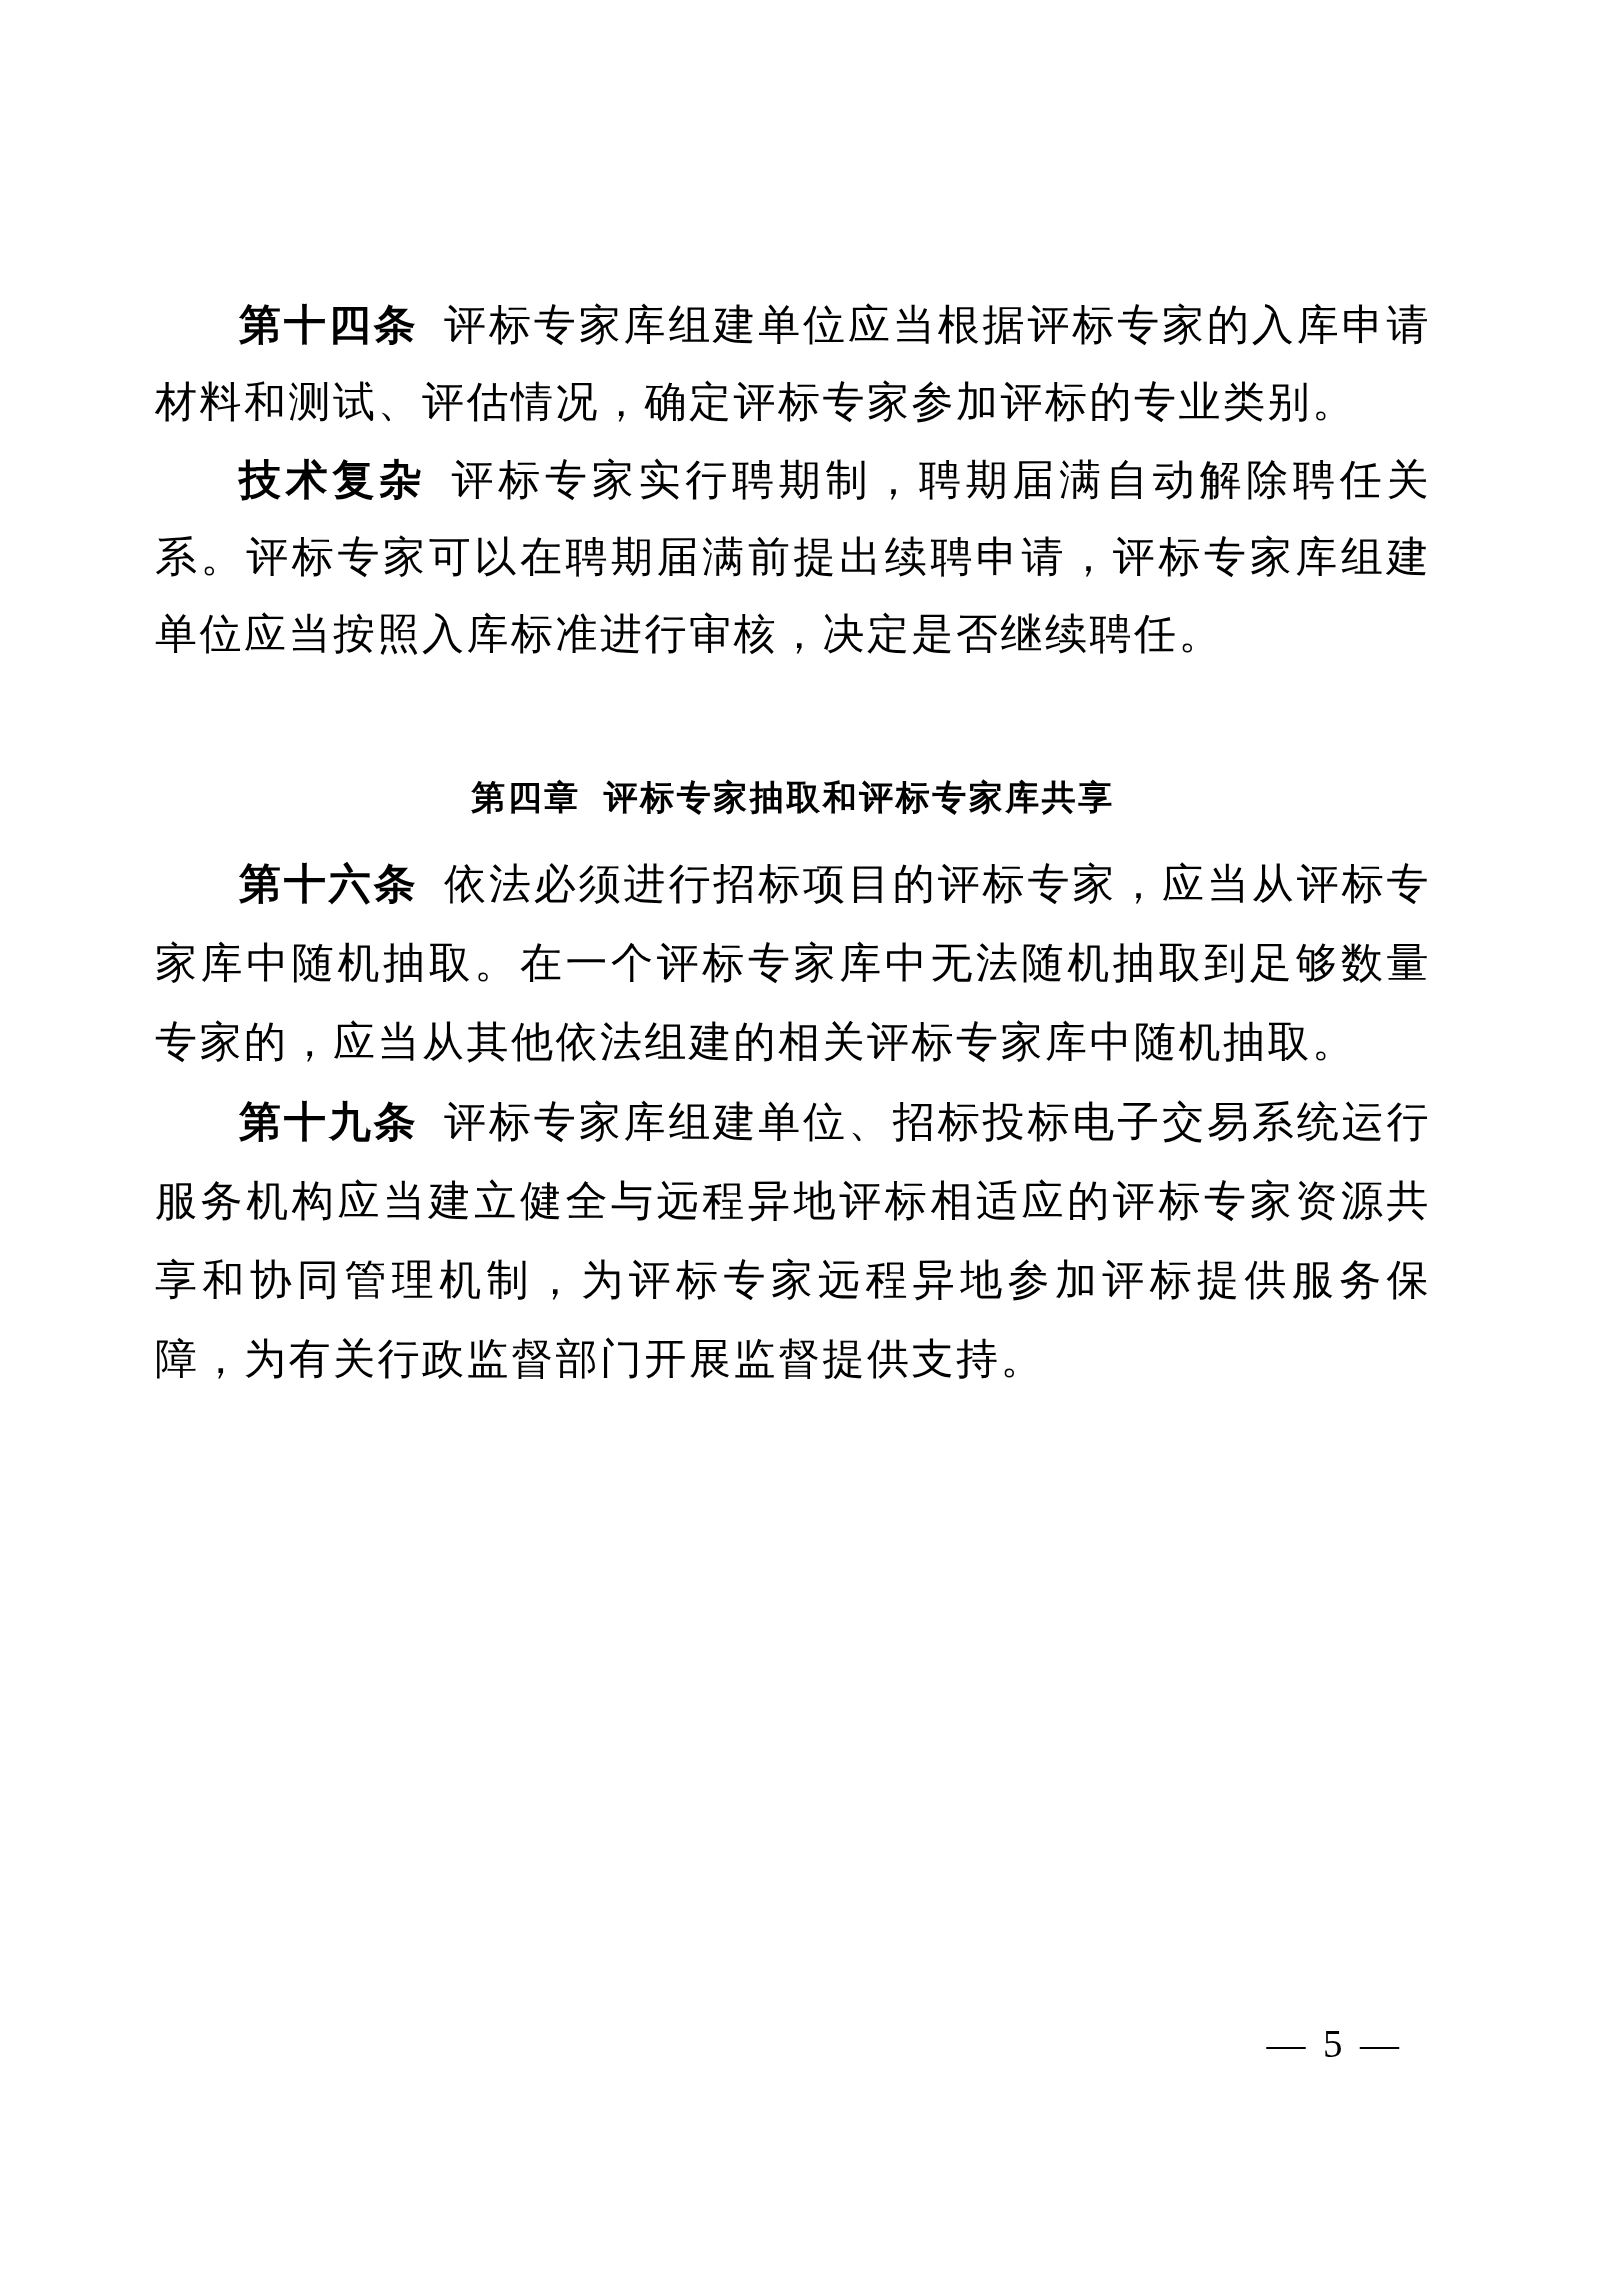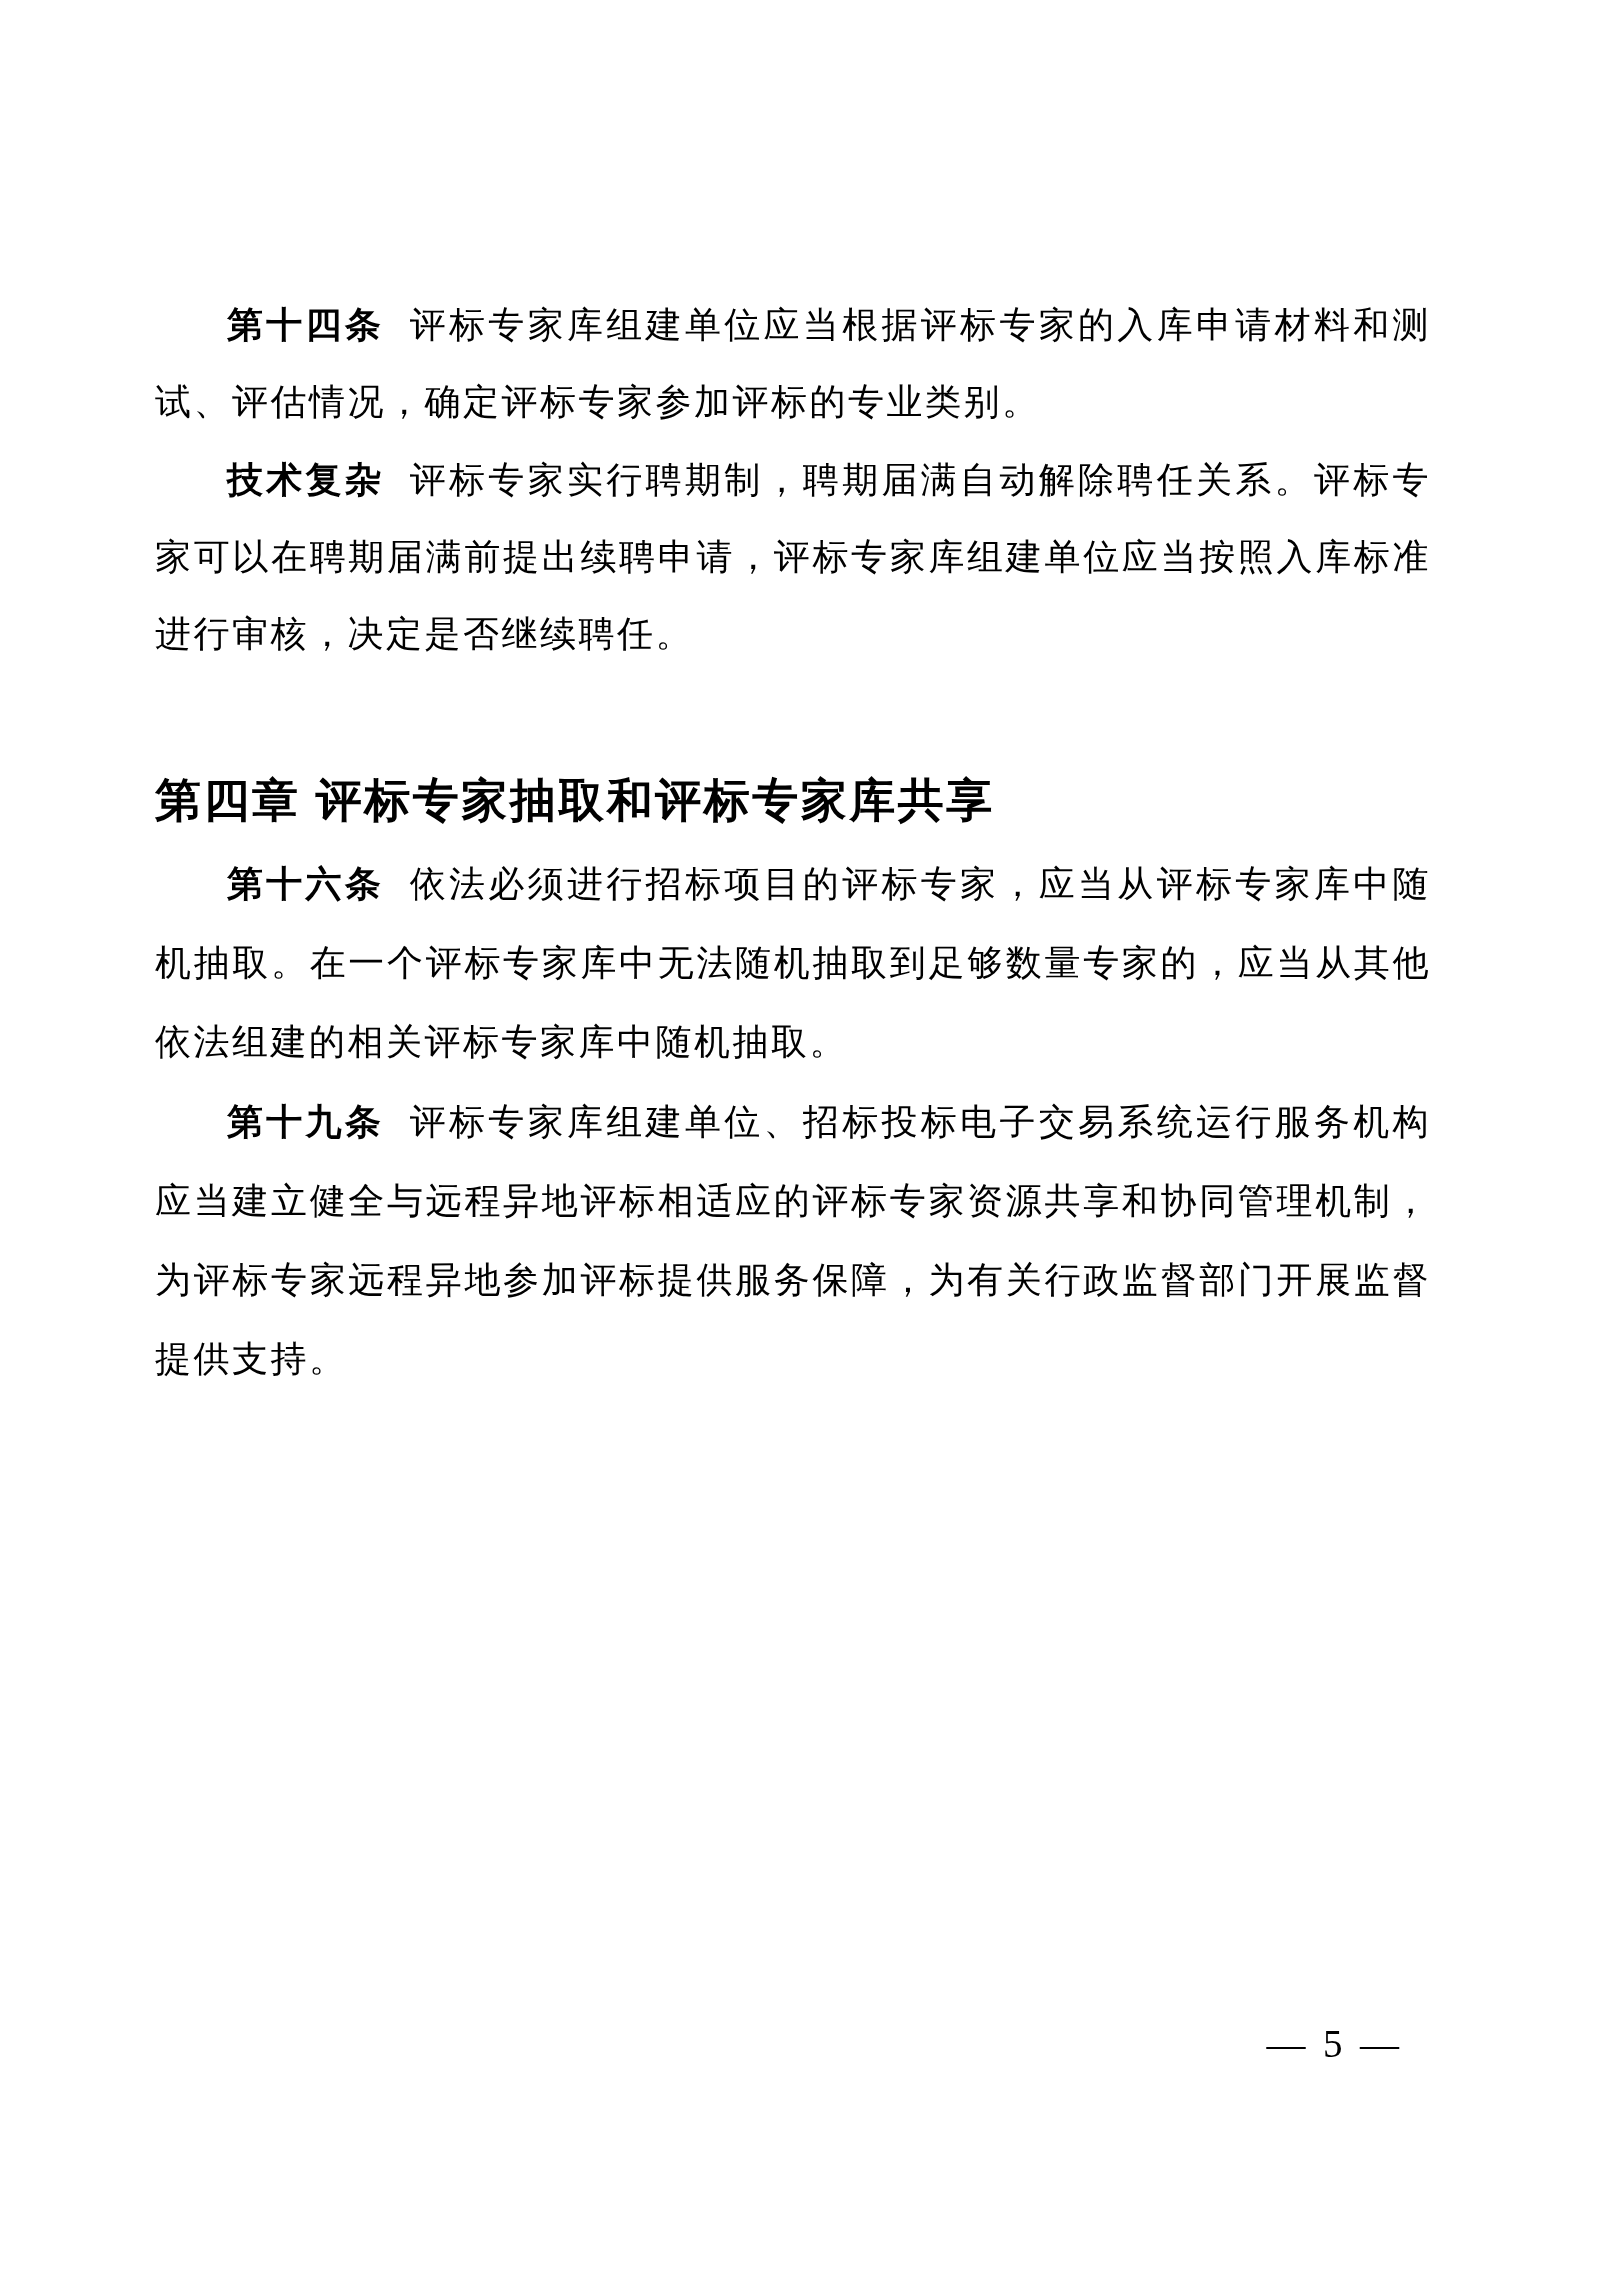--- a/index.html
+++ b/index.html
@@ -15,40 +15,41 @@
     background: #ffffff;
     overflow: hidden;
   }
   .content {
     position: absolute;
     left: 155px;
     top: 286px;
     width: 1276px;
   }
   .para {
-    font-size: 36px;
+    font-size: 42px;
     letter-spacing: 2.5px;
     text-align: justify;
     text-indent: 2em;
     color: #000000;
   }
   .sec-a .para { line-height: 77px; }
   .sec-b .para { line-height: 79px; }
   .lead {
     font-family: "Liberation Sans", "DejaVu Sans", sans-serif;
     font-weight: bold;
     margin-right: 25.5px;
   }
   .lead:empty { display: none; margin-right: 0; }
   .chapter {
-    font-family: Liberation Sans, sans-serif;
+    font-family: Liberation Mono, monospace;
     font-weight: bold;
-    font-size: 46px;
+    font-size: 34px;
     line-height: 79px;
     letter-spacing: 2.5px;
+    text-align: center;
     margin-top: 88px;
     margin-bottom: 3.9px;
     color: #000000;
   }
   .page-num {
     position: absolute;
     top: 2021px;
     right: 218px;
     font-size: 39px;
     letter-spacing: 3.9px;

